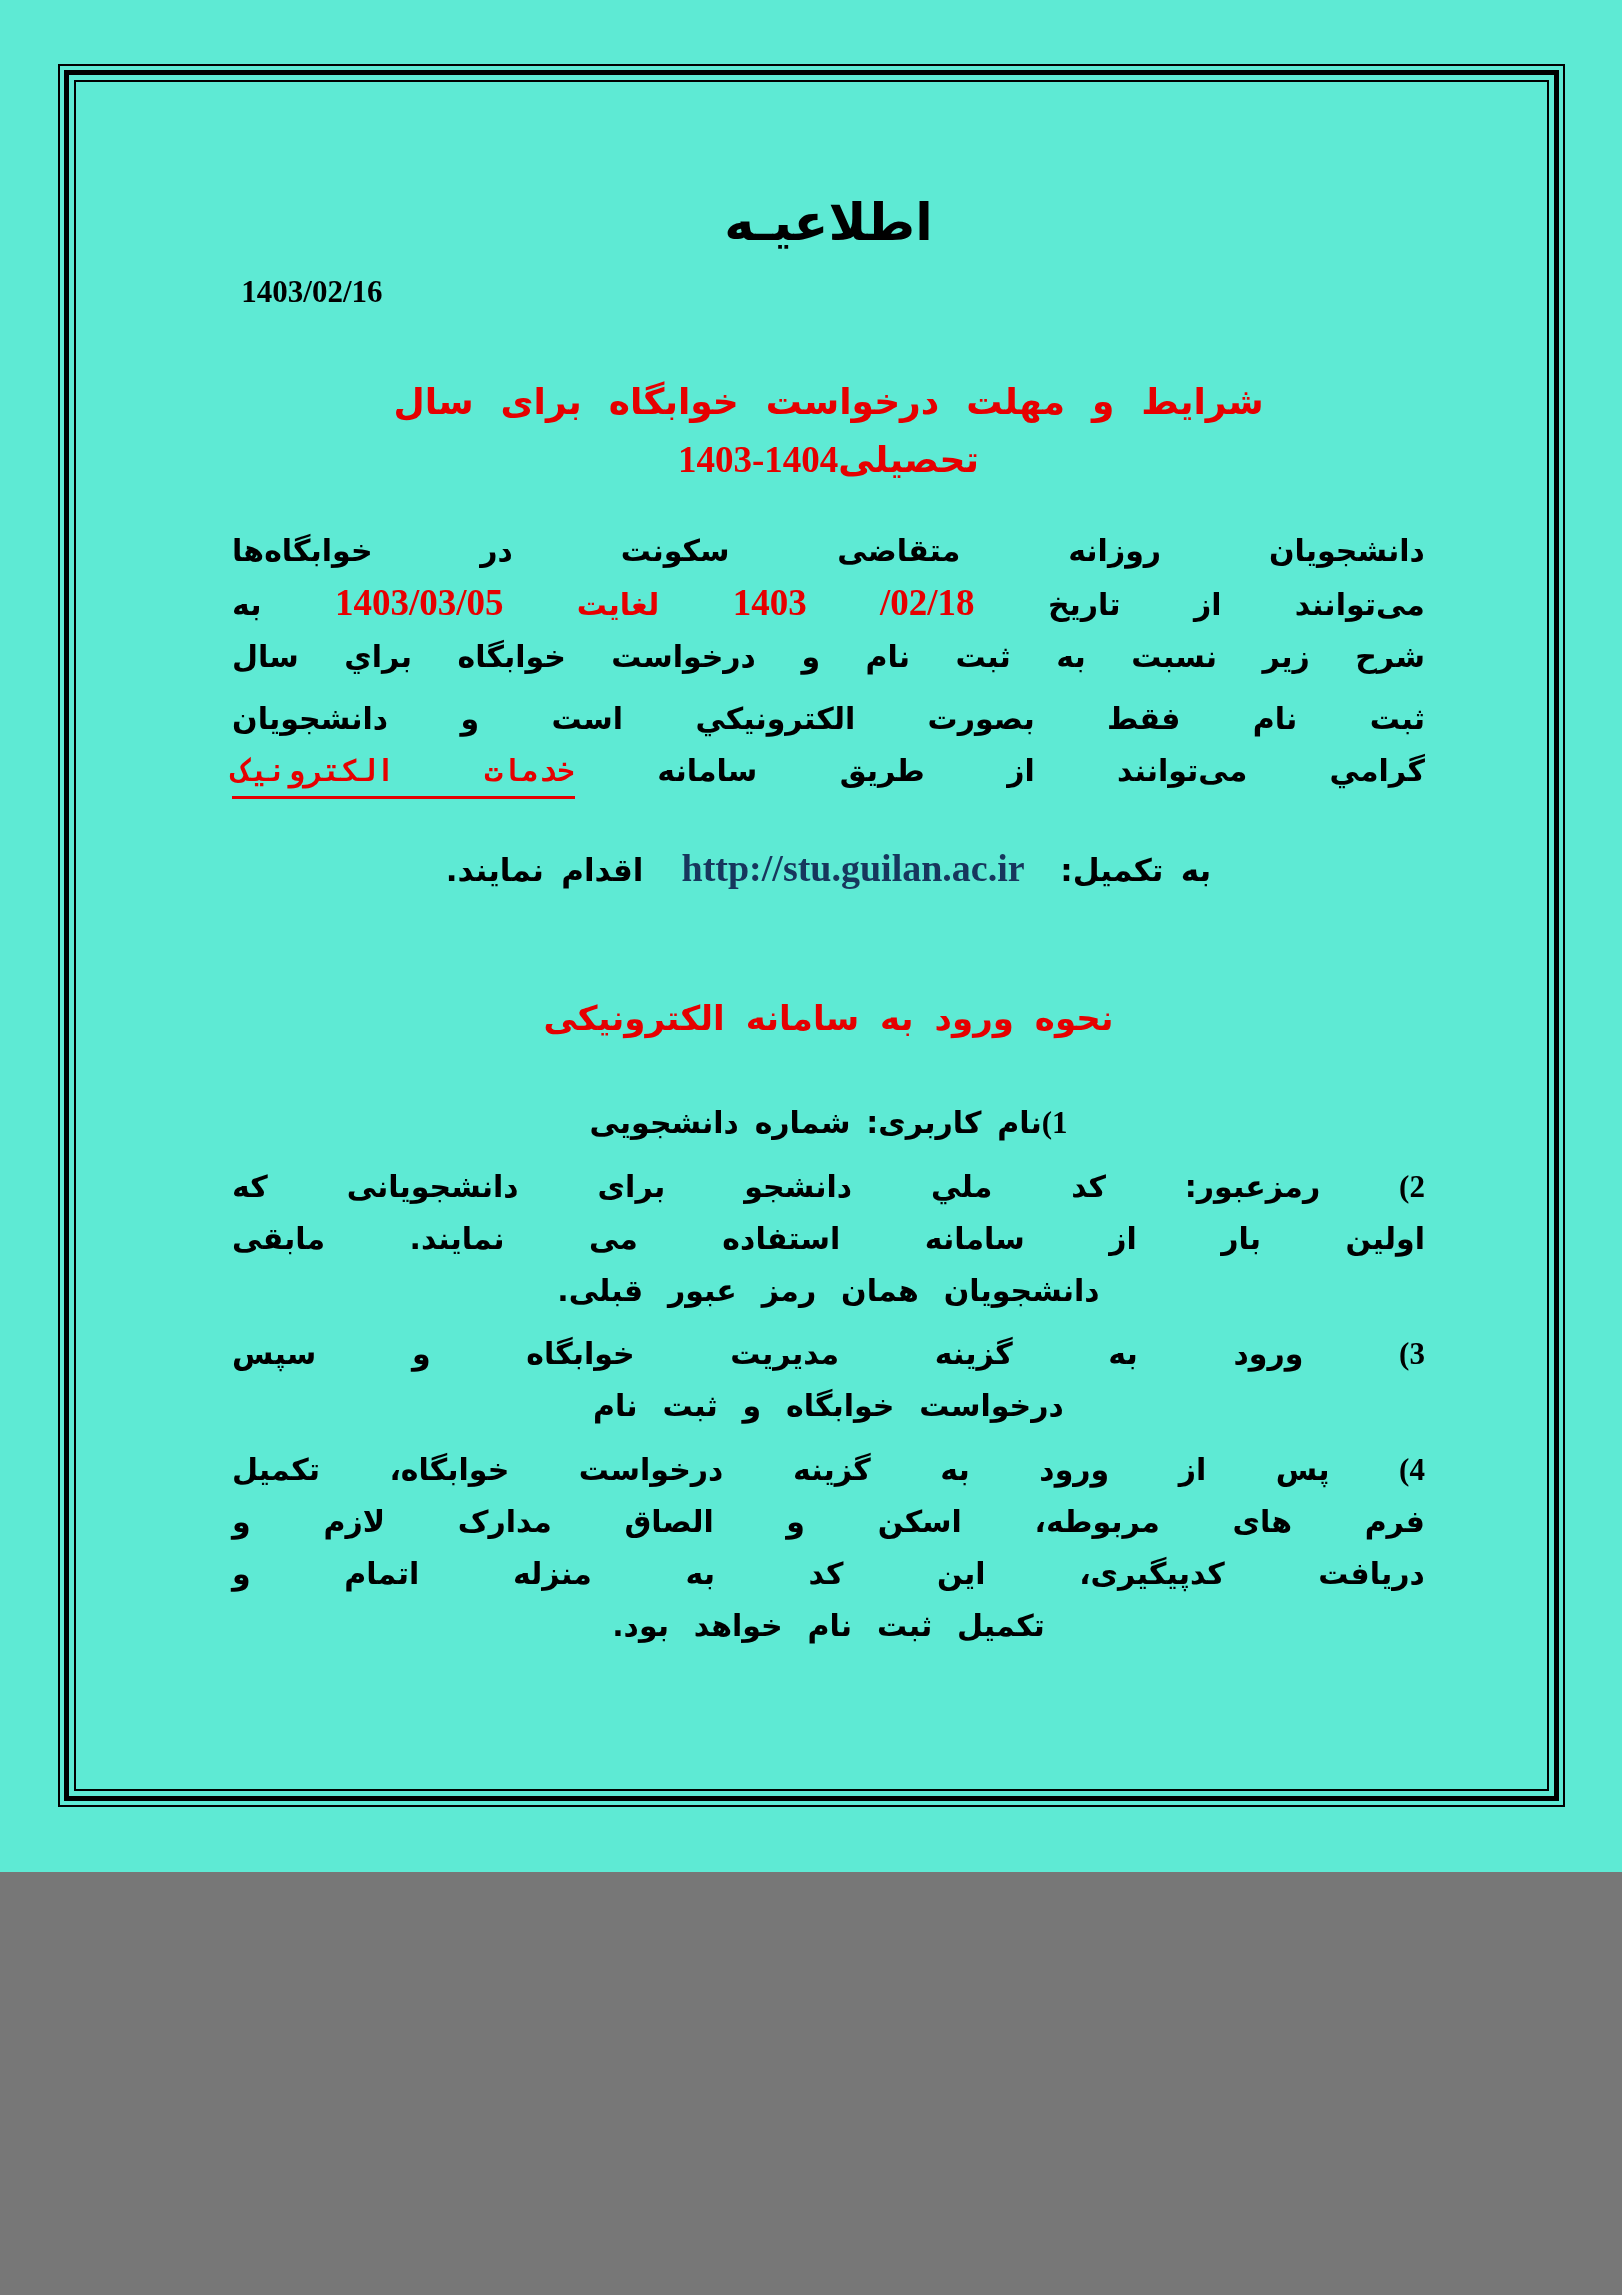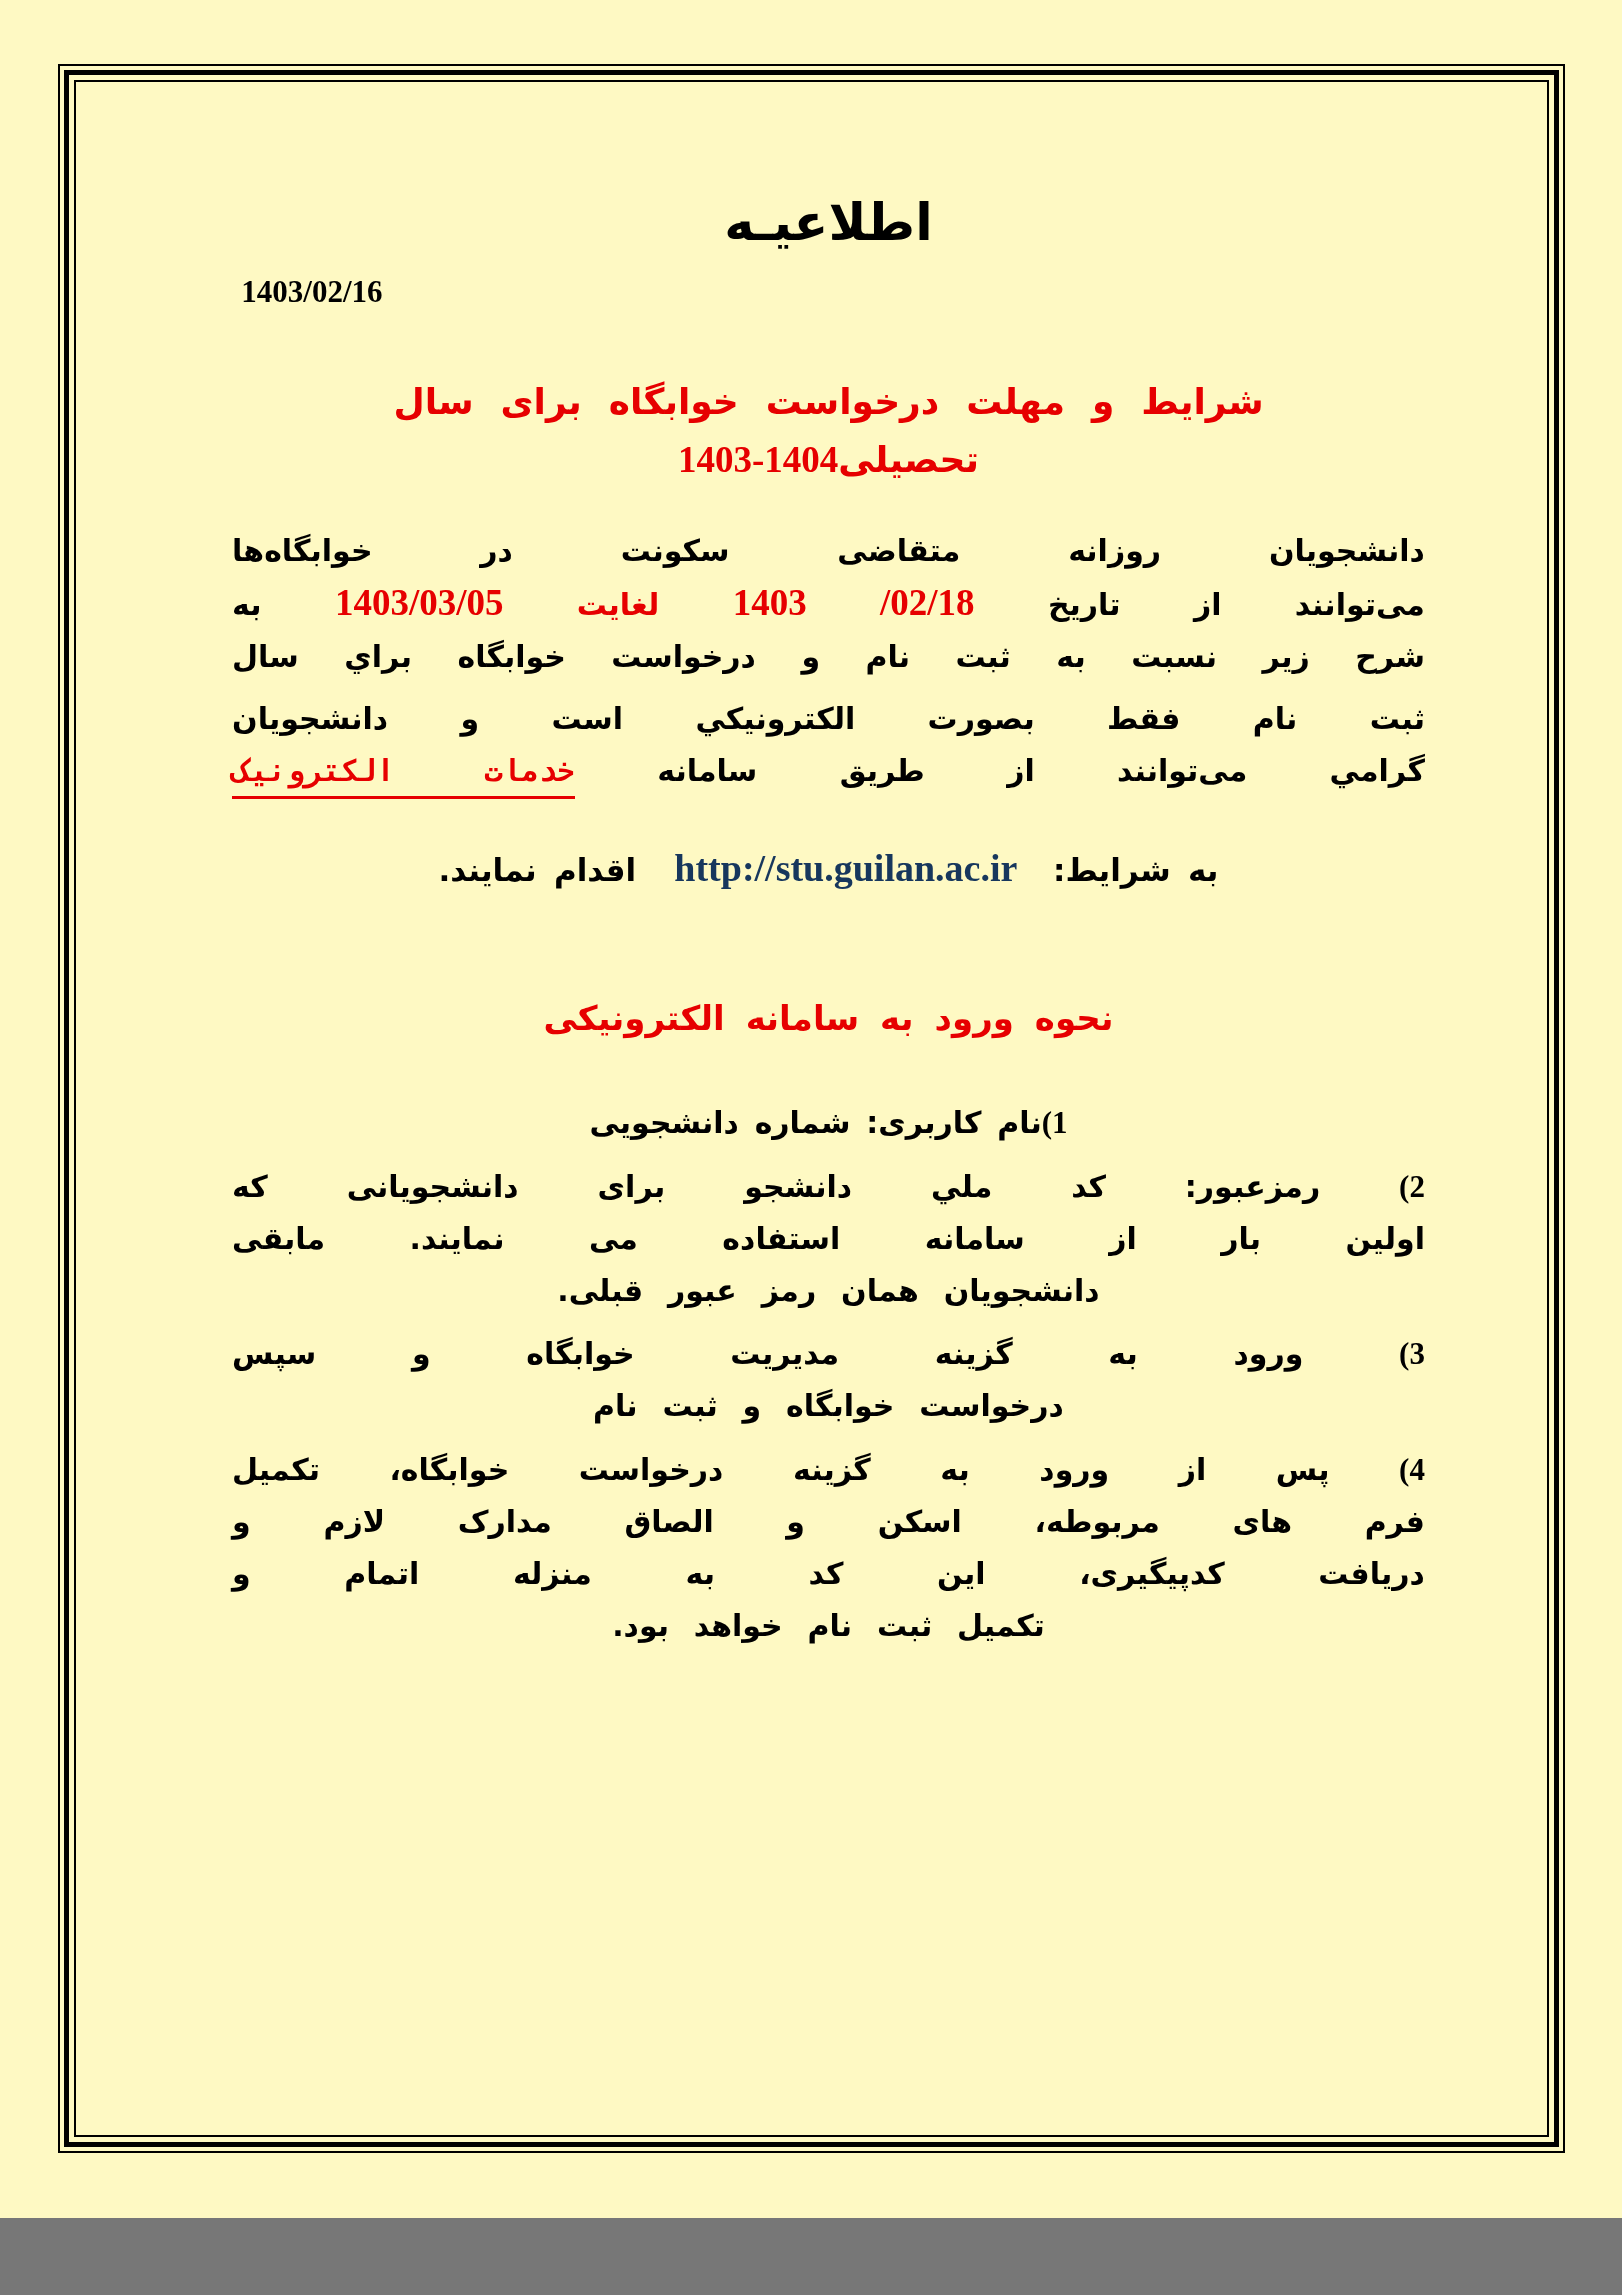--- a/index.html
+++ b/index.html
@@ -1,16 +1,16 @@
 <!DOCTYPE html>
 <html lang="fa" style="font-size:10.5px"><head>
 <meta charset="utf-8">
 <style>
   html,body{margin:0;padding:0;background:#777;}
-  .page{position:relative;width:1623px;height:2218px;background:#fef9c3;margin:0 auto;
+  .page{position:relative;width:1623px;height:1872px;background:#5eead4;margin:0 auto;
         font-family:"DejaVu Sans",sans-serif;color:#000;}
   
   .f1{position:absolute;top:64px;left:58px;right:58px;bottom:65px;border:2px solid #000;}
   .f2{position:absolute;top:3.9px;left:3.9px;right:3.9px;bottom:3.9px;border:5.9px solid #000;}
   .f3{position:absolute;top:5.2px;left:5.2px;right:5.2px;bottom:5.2px;border:2px solid #000;overflow:hidden;}
   .content{position:absolute;top:0;left:0;right:0;bottom:0;padding:0 122px 0 156px;direction:rtl;}
 
   .title{margin:108px 0 0 0;text-align:center;font-size:51px;font-weight:bold;
          letter-spacing:7.9px;line-height:65px;}
   .date{direction:ltr;text-align:left;margin-top:17px;padding-left:9.2px;
@@ -80,21 +80,21 @@
 
           <div class="para para2">
             <div class="line j">ثبت نام فقط بصورت الکترونيکي است و دانشجويان</div>
             <div class="line j">
               <span>گرامي  می‌توانند از طريق سامانه</span>
               <span class="red u">خدمات الکترونيک</span>
             </div>
           </div>
 
           <div class="urlline">
-            <span>به شرايط:</span>
+            <span>به تکميل:</span>
             <span class="url">http://stu.guilan.ac.ir</span>
             <span>اقدام نمايند.</span>
           </div>
 
           <div class="heading2">نحوه ورود به سامانه الکترونيکی</div>
 
           <div class="list">
             <div class="listitem">
               <div class="line r"><span class="marker">1)</span><span>نام کاربری: شماره دانشجويی</span></div>
             </div>

